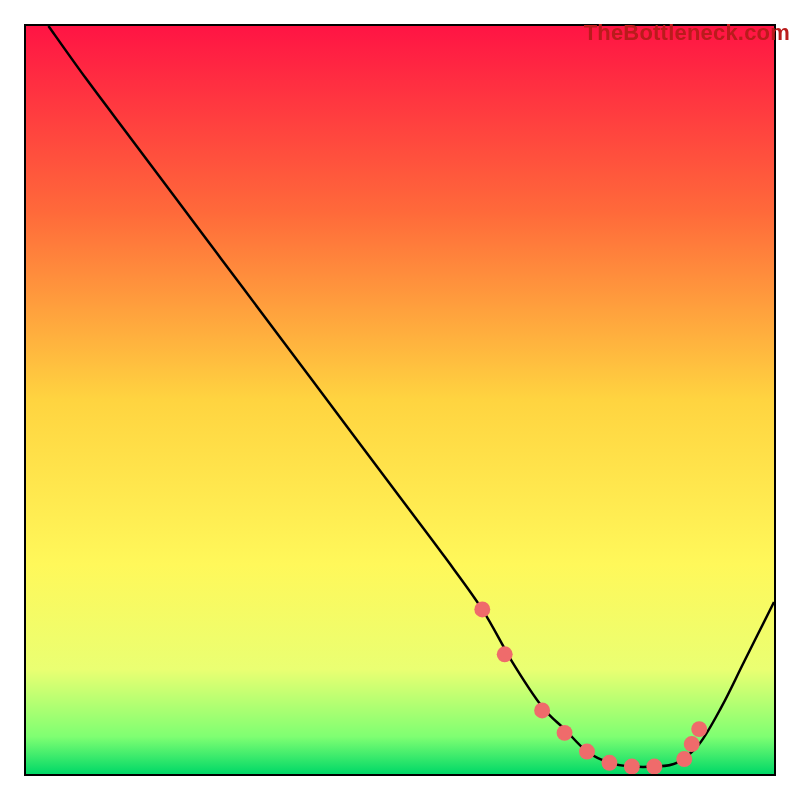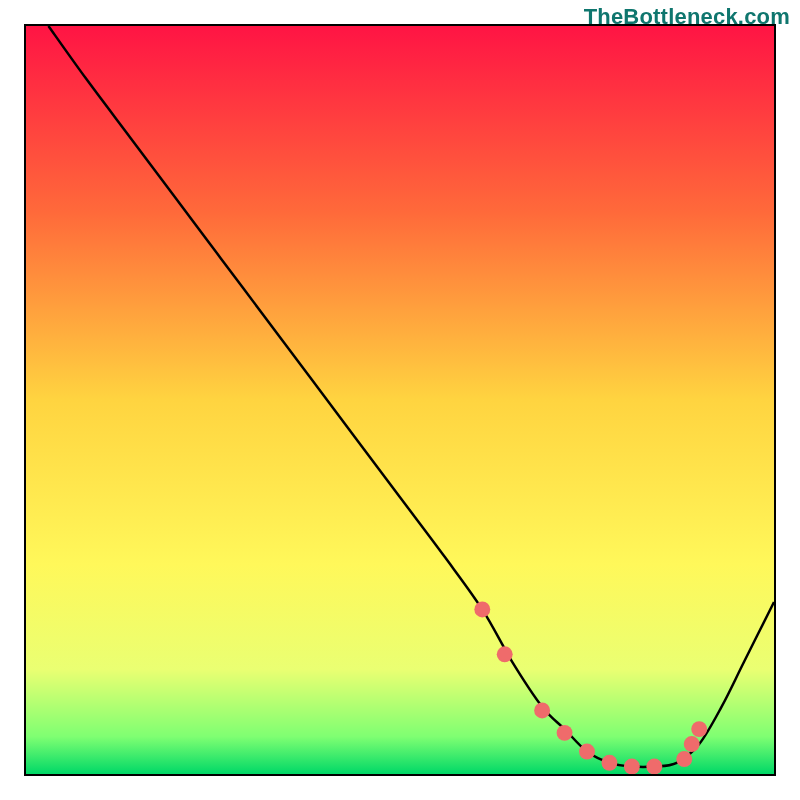--- a/index.html
+++ b/index.html
@@ -6,25 +6,25 @@
   body {
     width: 800px;
     height: 800px;
     background: #fff;
     font-family: Arial, sans-serif;
     position: relative;
     overflow: hidden;
   }
   .watermark {
     position: absolute;
-    top: 4px;
+    top: 20px;
     right: 10px;
     font-size: 22px;
     font-weight: bold;
-    color: #0f766e;
+    color: #b91c1c;
     z-index: 100;
     letter-spacing: 0.2px;
   }
   .chart-container {
     position: absolute;
     left: 24px;
     top: 24px;
     width: 752px;
     height: 752px;
     border: 2px solid #000;

